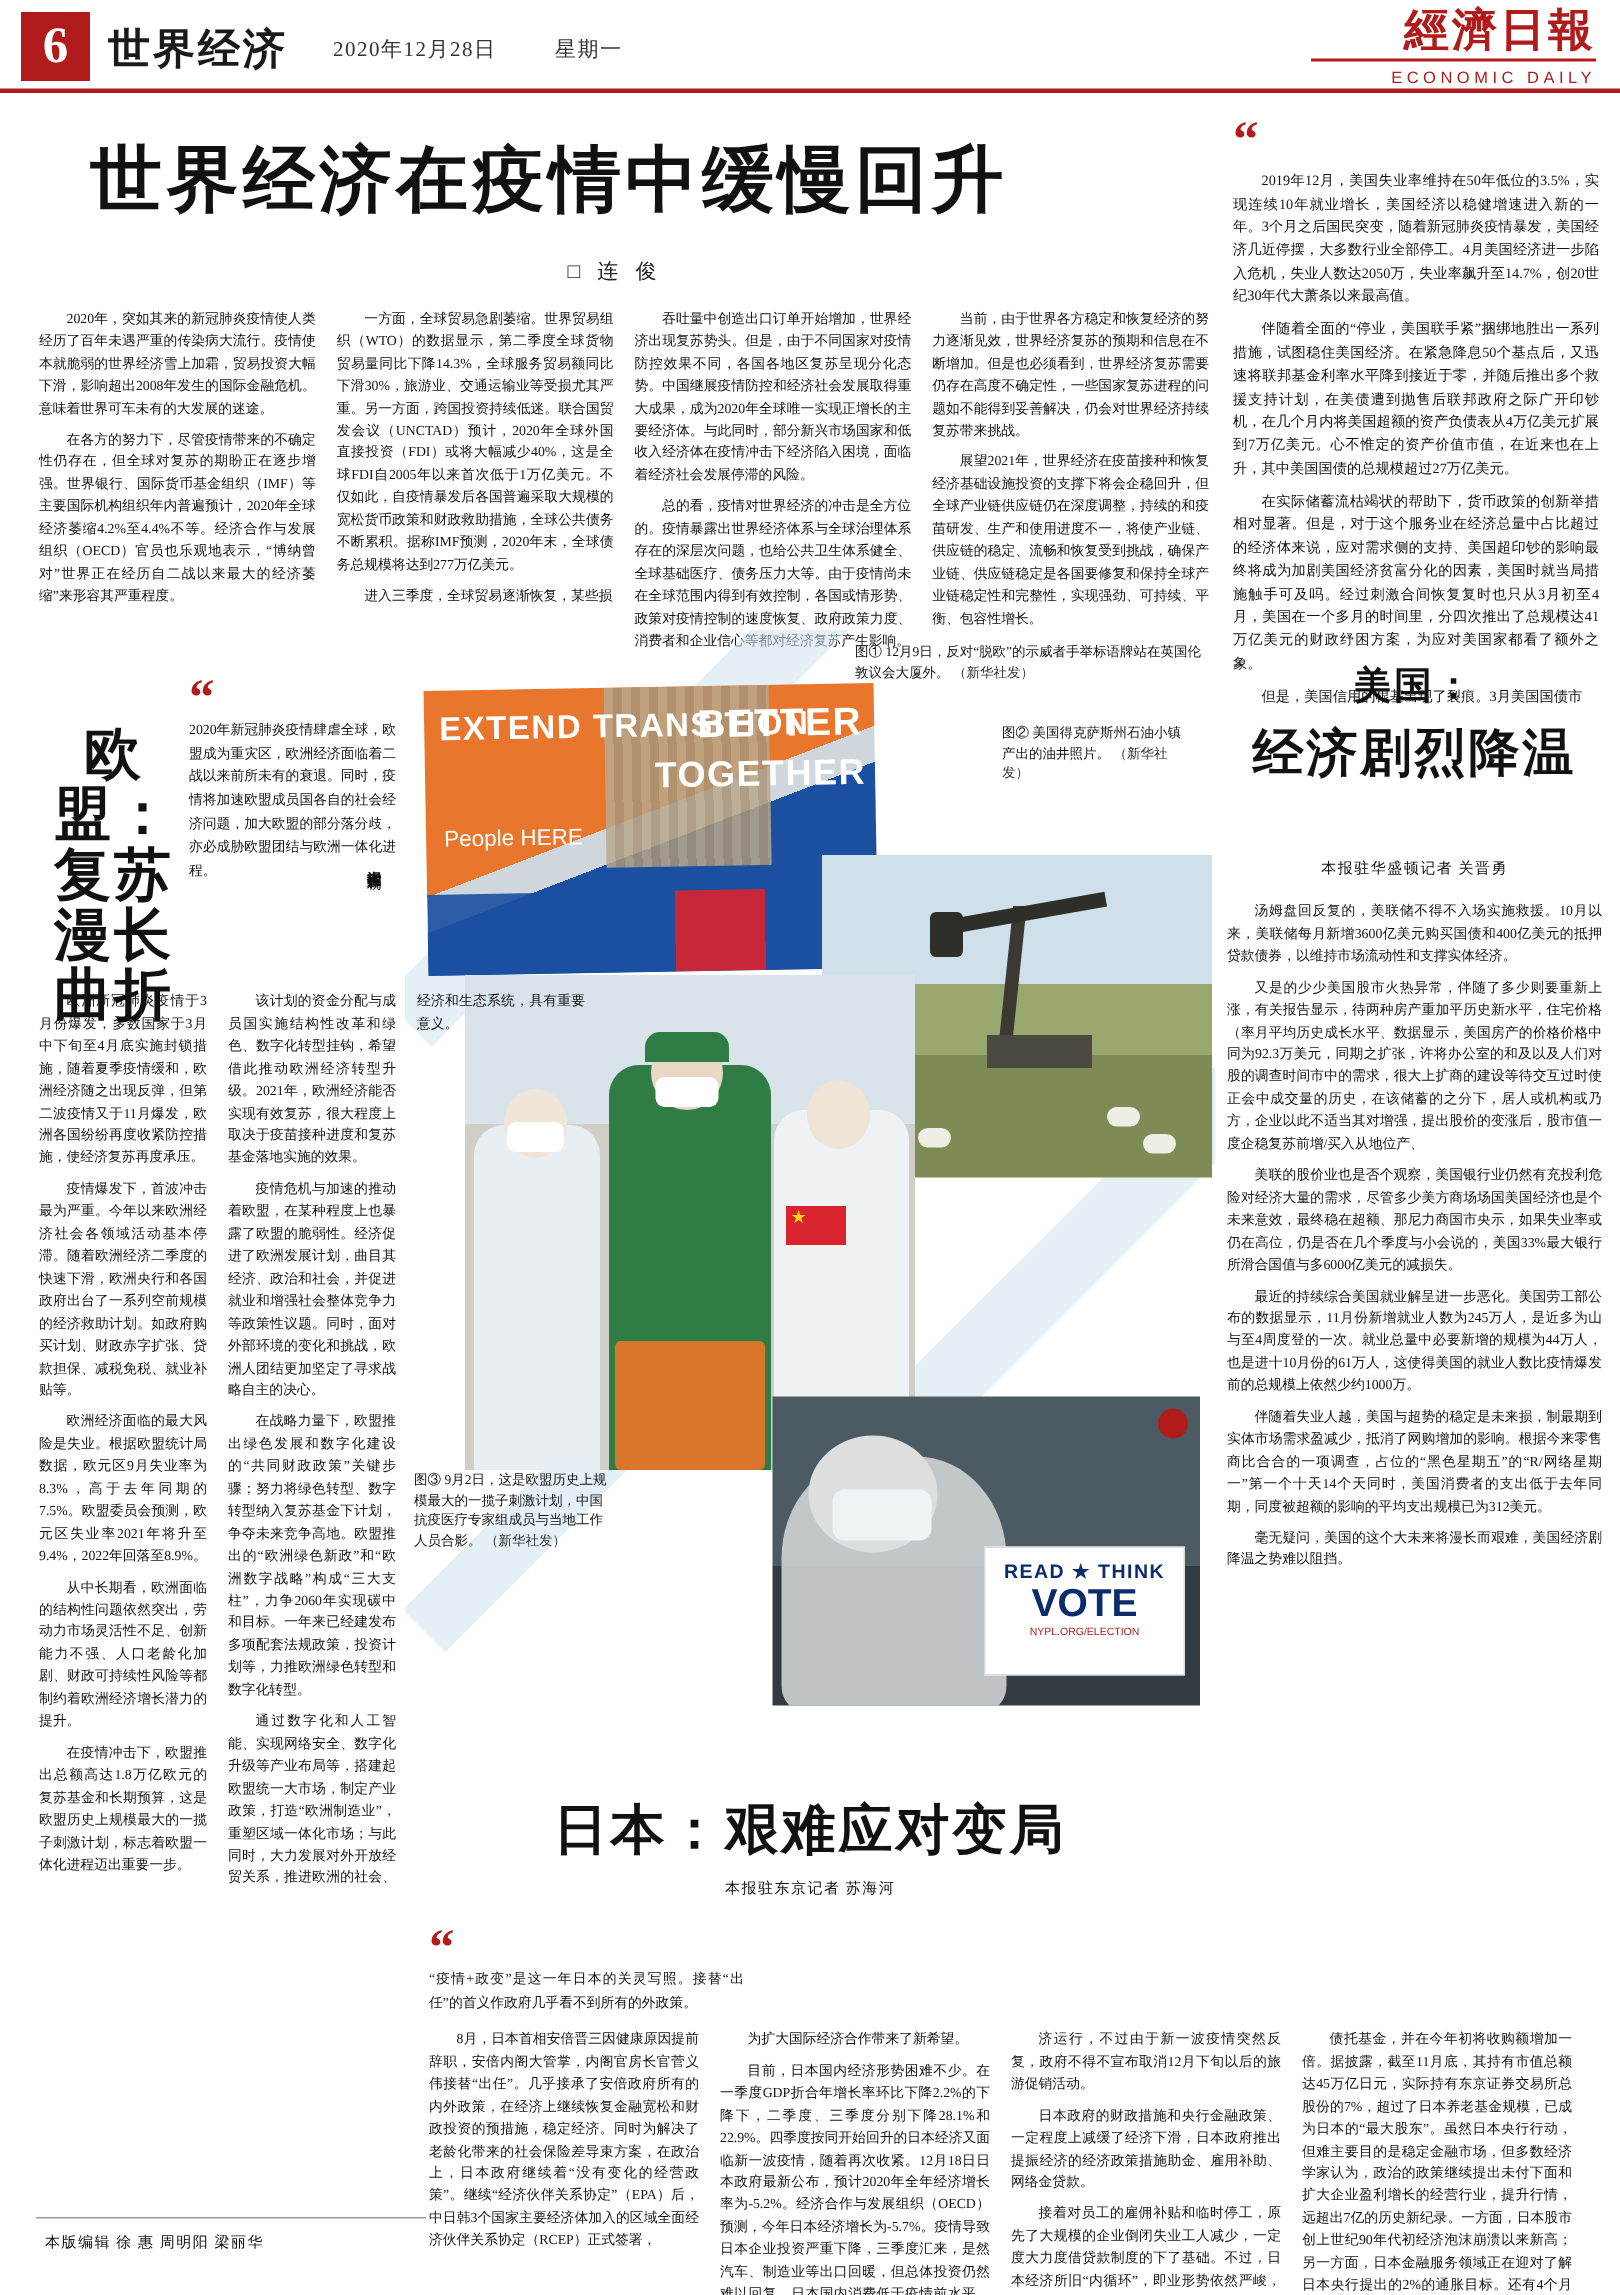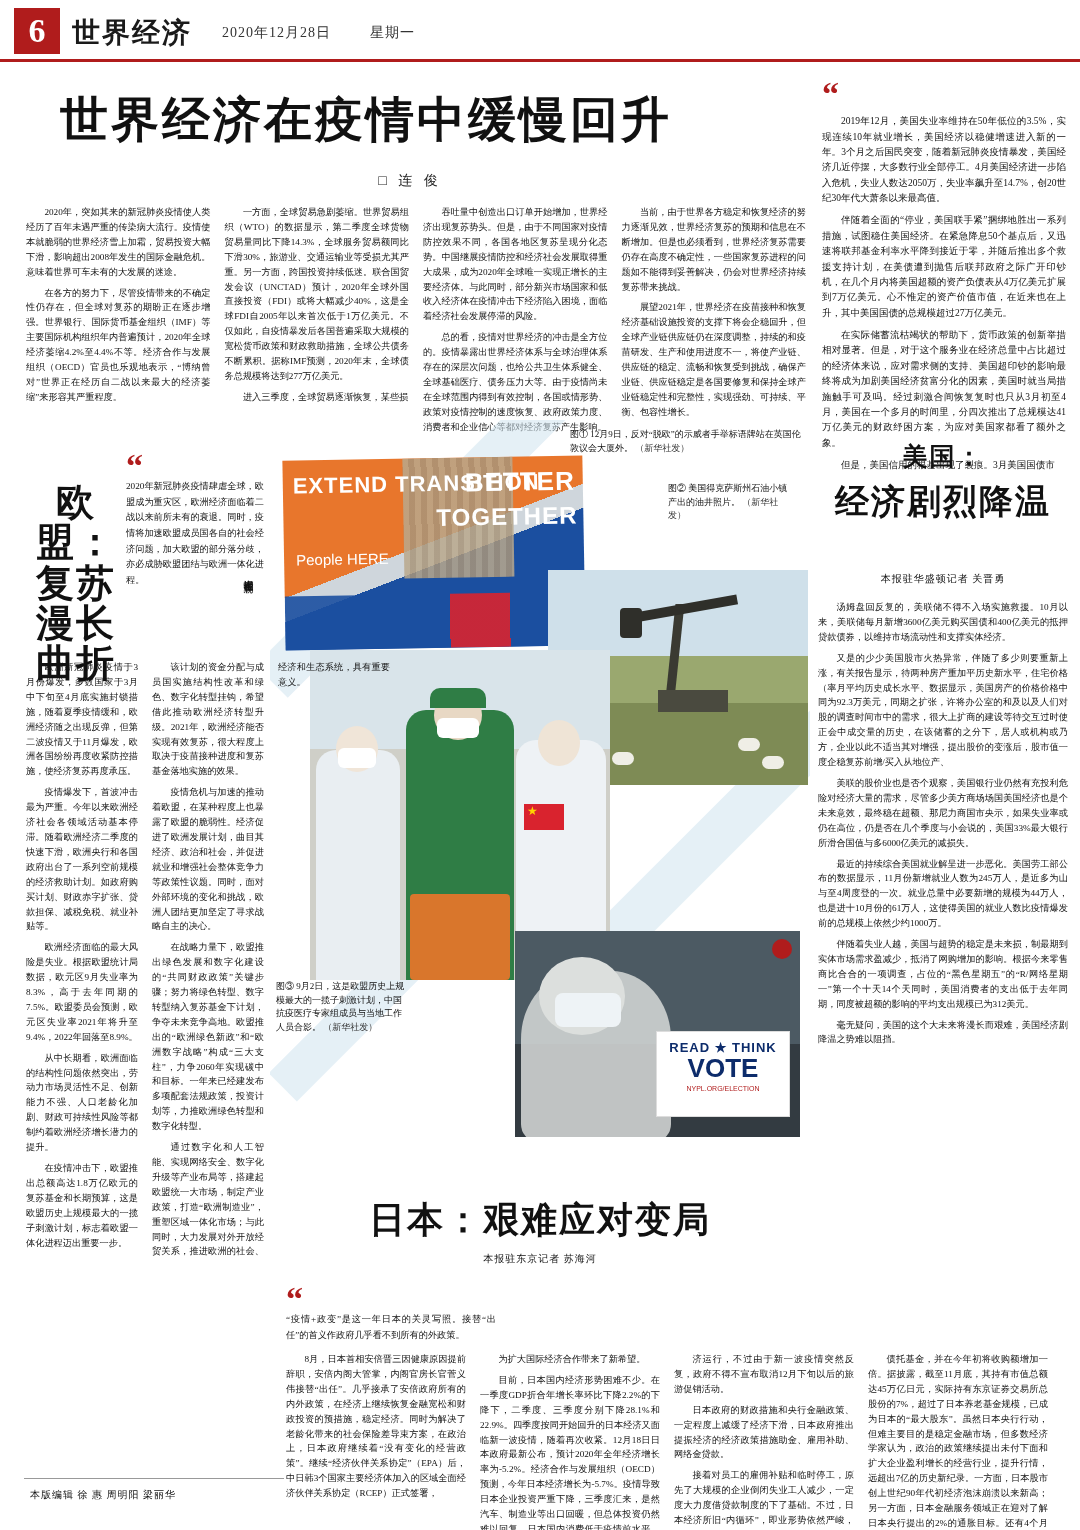--- a/index.html
+++ b/index.html
@@ -238,20 +238,25 @@
 </head>
 <body>
 
 <div class="page">
 
   <div class="masthead">
     <div class="page-num-box">6</div>
     <div class="section-name">世界经济</div>
     <div class="masthead-date">2020年12月28日</div>
     <div class="masthead-week">星期一</div>
+    <div class="paper-logo">
+      <div class="cn">經濟日報</div>
+      <div class="rule"></div>
+      <div class="en">ECONOMIC DAILY</div>
+    </div>
   </div>
 
   <div class="headline">世界经济在疫情中缓慢回升</div>
   <div class="byline-top">□  连  俊</div>
 
   <div class="topright">
     <div class="qmark">“</div>
     <p>2019年12月，美国失业率维持在50年低位的3.5%，实现连续10年就业增长，美国经济以稳健增速进入新的一年。3个月之后国民突变，随着新冠肺炎疫情暴发，美国经济几近停摆，大多数行业全部停工。4月美国经济进一步陷入危机，失业人数达2050万，失业率飙升至14.7%，创20世纪30年代大萧条以来最高值。</p>
     <p>伴随着全面的“停业，美国联手紧”捆绑地胜出一系列措施，试图稳住美国经济。在紧急降息50个基点后，又迅速将联邦基金利率水平降到接近于零，并随后推出多个救援支持计划，在美债遭到抛售后联邦政府之际广开印钞机，在几个月内将美国超额的资产负债表从4万亿美元扩展到7万亿美元。心不惟定的资产价值市值，在近来也在上升，其中美国国债的总规模超过27万亿美元。</p>
     <p>在实际储蓄流枯竭状的帮助下，货币政策的创新举措相对显著。但是，对于这个服务业在经济总量中占比超过的经济体来说，应对需求侧的支持、美国超印钞的影响最终将成为加剧美国经济贫富分化的因素，美国时就当局措施触手可及吗。经过刺激合间恢复复时也只从3月初至4月，美国在一个多月的时间里，分四次推出了总规模达41万亿美元的财政纾困方案，为应对美国家都看了额外之象。</p>

